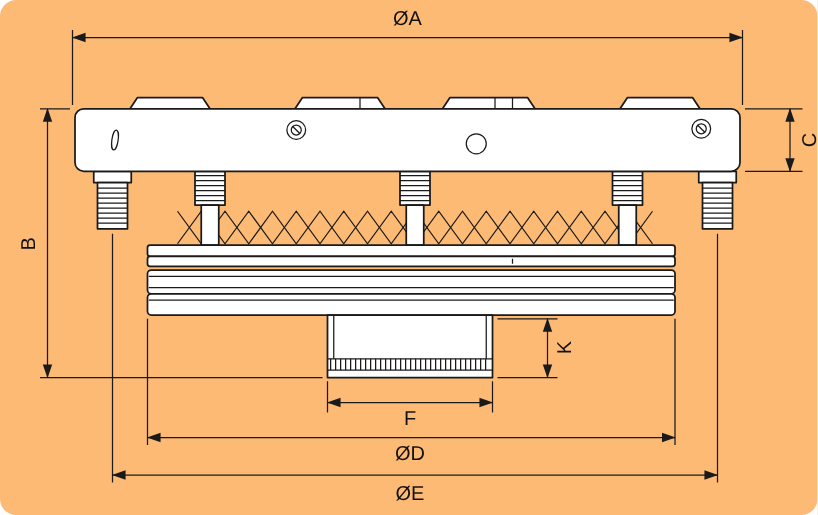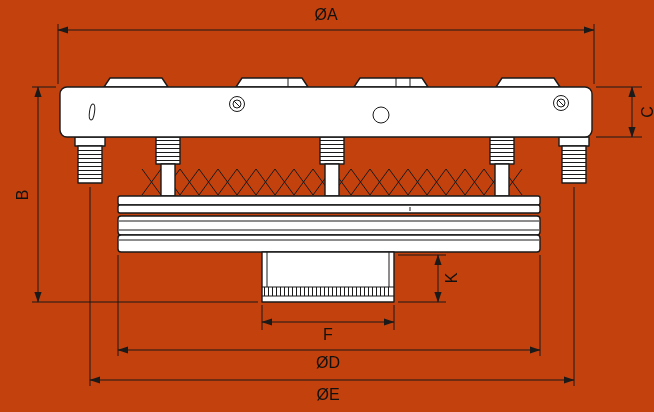--- a/index.html
+++ b/index.html
@@ -3,23 +3,24 @@
 <meta charset="utf-8">
 <style>
   html, body {
     margin: 0;
     padding: 0;
     background: #ffffff;
   }
   .stage {
     width: 654px;
     height: 412px;
-    background: #c2410c;
+    background: #fdba74;
     position: relative;
     overflow: hidden;
+    border-radius: 13px;
   }
   svg { display: block; }
   
   .s   { fill: #ffffff; stroke: #1a1a1a; stroke-width: 1.4; stroke-linejoin: round; }
   .thin{ fill: none;    stroke: #1a1a1a; stroke-width: 1; }
   
   .dim { fill: none;    stroke: #1a1a1a; stroke-width: 1; }
   
   .hatchH { stroke: #1a1a1a; stroke-width: 24; stroke-dasharray: 1 3; }
   .hatchHub { stroke: #1a1a1a; stroke-width: 9; stroke-dasharray: 1 3; }

